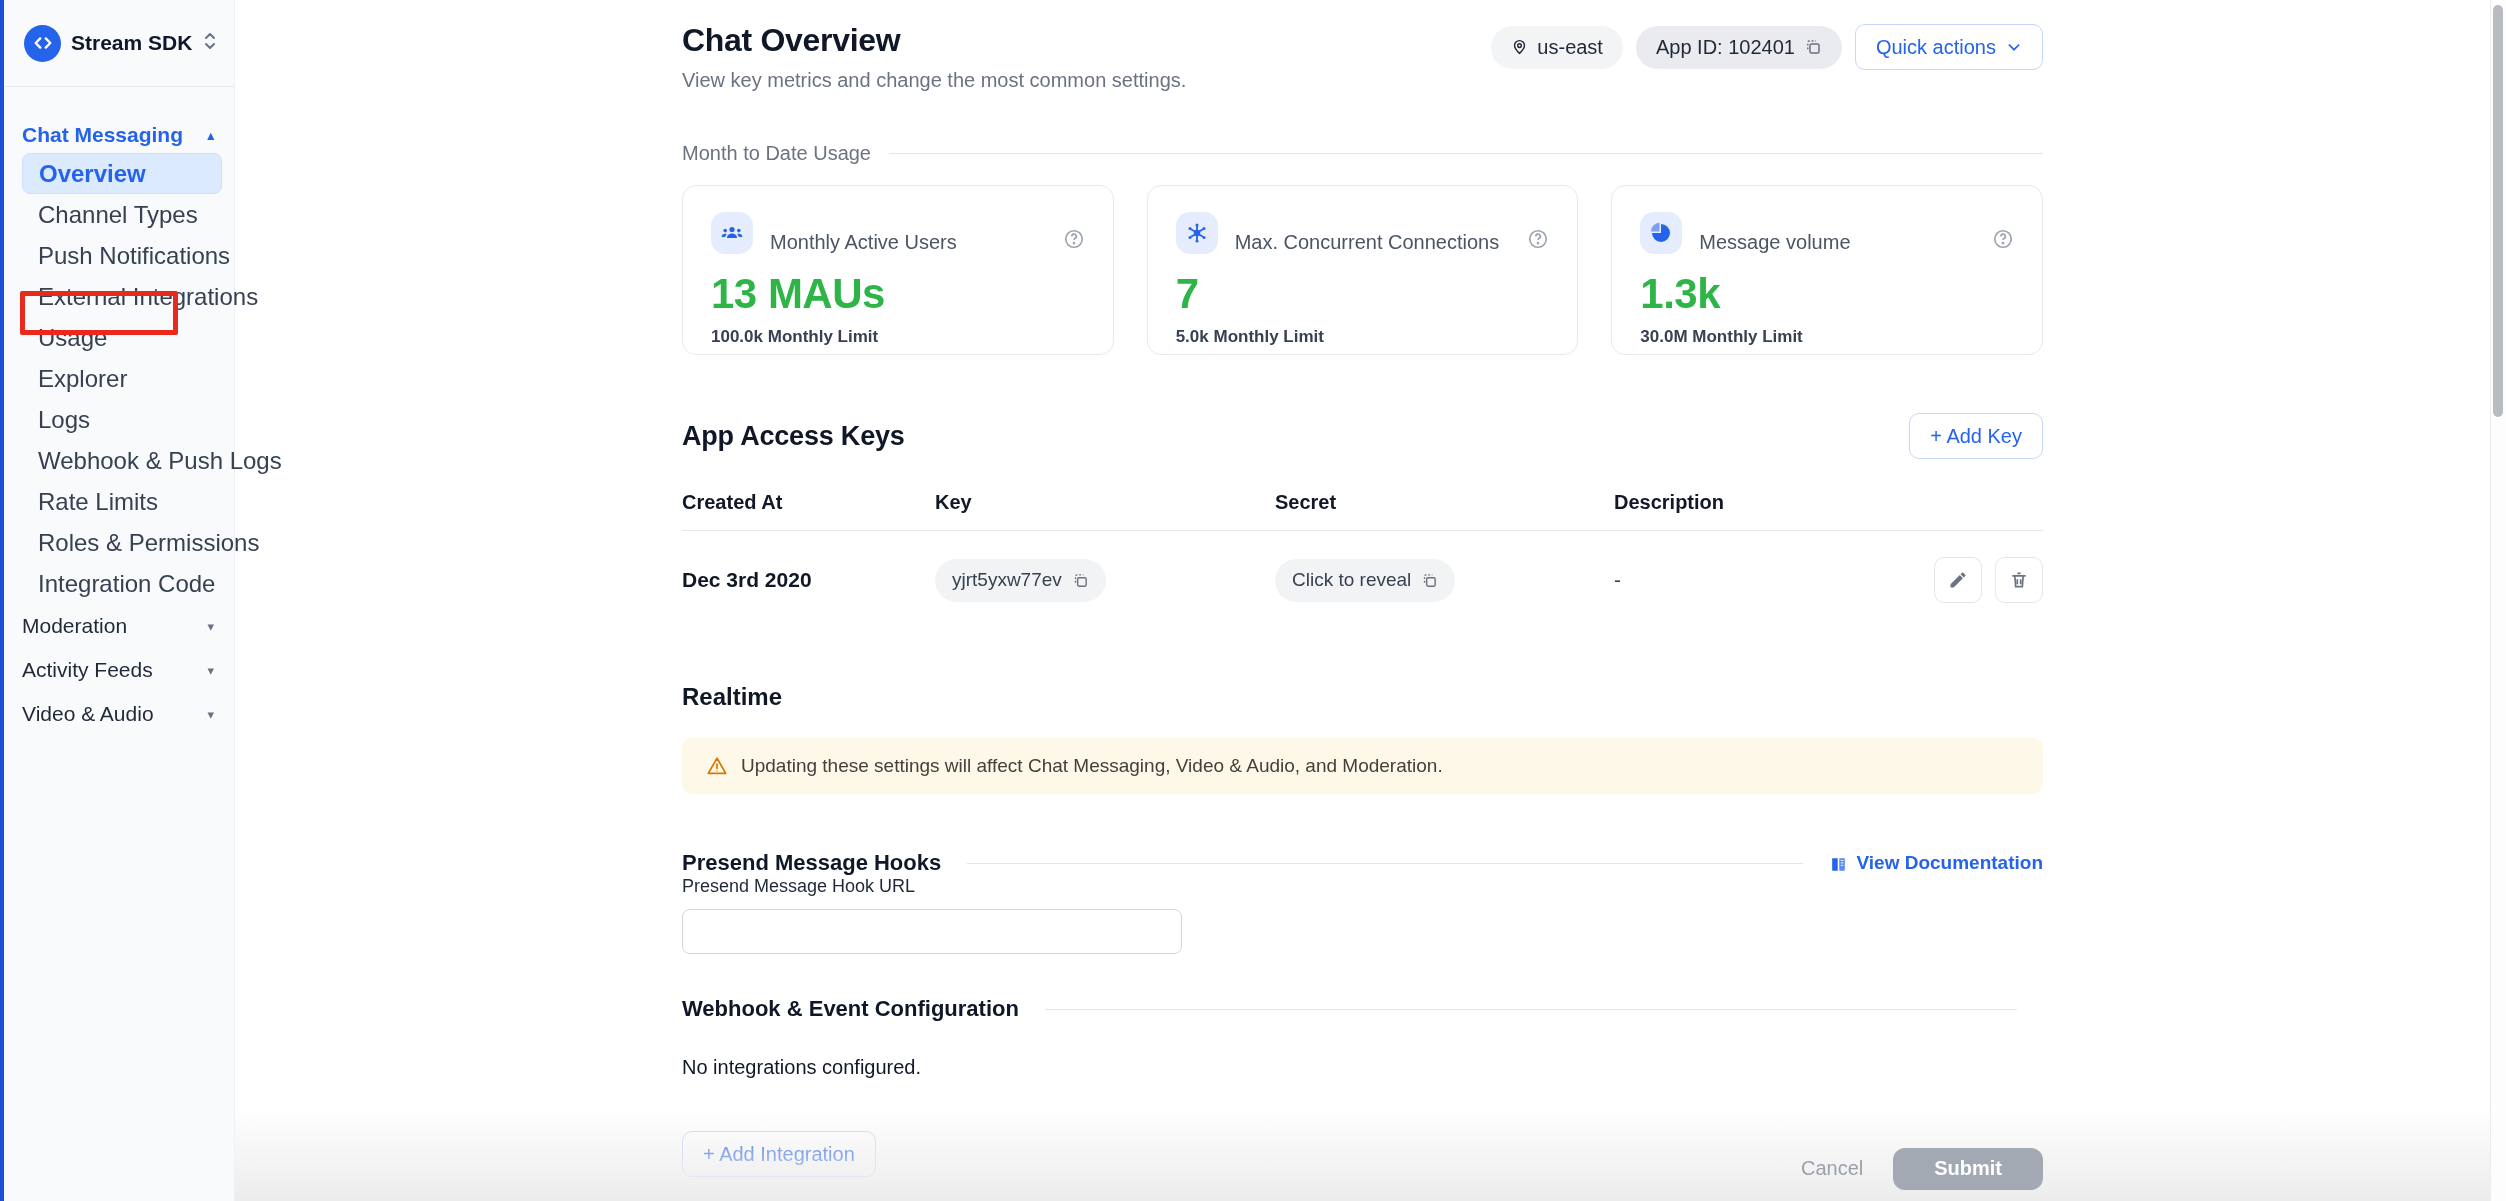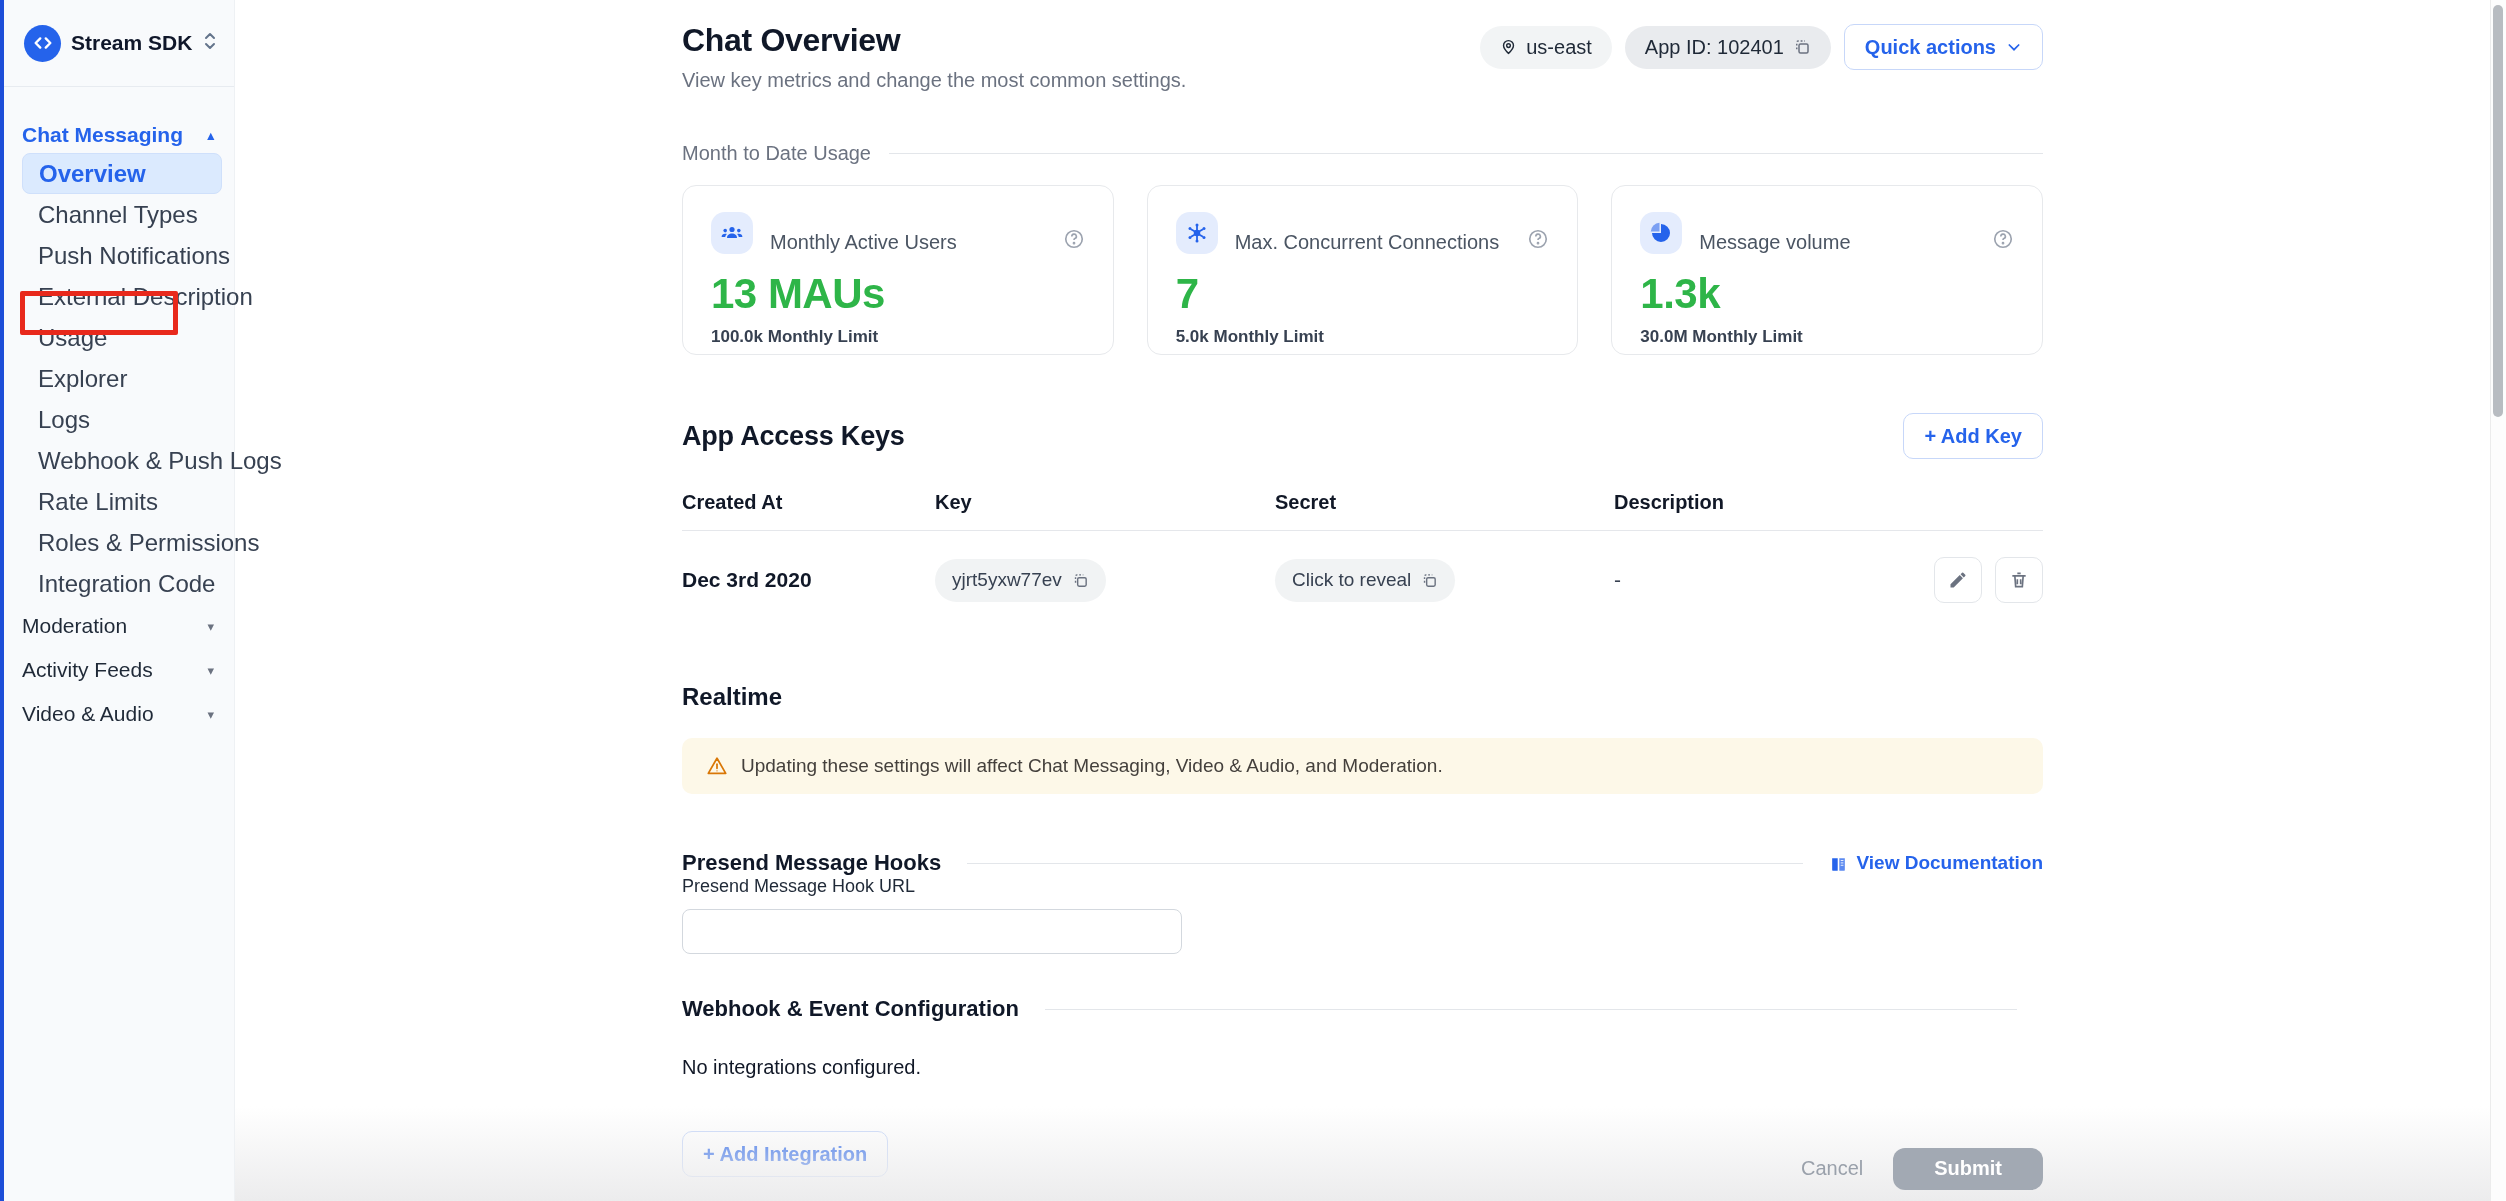--- a/index.html
+++ b/index.html
@@ -40,21 +40,21 @@
 
   .page-header { display:flex; justify-content:space-between; align-items:flex-start; }
   .page-title { font-size:32px; font-weight:bold; letter-spacing:-.3px; }
   .page-subtitle { font-size:20px; color:#6b7280; margin-top:10px; }
   .header-badges { display:flex; gap:13px; align-items:center; margin-top:2px; }
   .pill { display:inline-flex; align-items:center; gap:9px; height:43px; padding:0 20px;
     border-radius:22px; background:#f2f4f5; font-size:20px; color:#1f2937; cursor:pointer; }
   .pill.darker { background:#e9ebee; }
   .btn-outline-blue { display:inline-flex; align-items:center; gap:10px; height:46px;
     padding:0 20px; border-radius:10px; background:#fff; border:1px solid #c7d7f9;
-    color:#2563eb; font-size:20px; font-weight:bold; cursor:pointer; }
+    color:#2563eb; font-size:20px; font-weight:normal; cursor:pointer; }
 
   .section-label-row { display:flex; align-items:center; gap:18px; margin-top:50px; }
   .section-label { font-size:20px; color:#6b7280; white-space:nowrap; }
   .hline { flex:1 1 auto; height:1px; background:#e3e6ea; }
 
   .cards { display:grid; grid-template-columns:repeat(3,1fr); gap:33px; margin-top:20px; }
   .card { height:170px; border:1px solid #e7e9ec; border-radius:14px; background:#fff;
     padding:26px 28px; }
   .card-top { display:flex; align-items:flex-end; }
   .card-icon { width:42px; height:42px; border-radius:14px; background:#e4ecfd;
@@ -136,21 +136,21 @@
 
   <nav class="nav">
     <div class="nav-group-header">
       <span>Chat Messaging</span>
       <span class="tri">▴</span>
     </div>
 
     <a class="nav-item active">Overview</a>
     <a class="nav-item">Channel Types</a>
     <a class="nav-item">Push Notifications</a>
-    <a class="nav-item">External Description</a>
+    <a class="nav-item">External Integrations</a>
     <a class="nav-item">Usage</a>
     <a class="nav-item">Explorer</a>
     <a class="nav-item">Logs</a>
     <a class="nav-item">Webhook &amp; Push Logs</a>
     <a class="nav-item">Rate Limits</a>
     <a class="nav-item">Roles &amp; Permissions</a>
     <a class="nav-item">Integration Code</a>
 
     <div class="nav-section">
       <span>Moderation</span>

